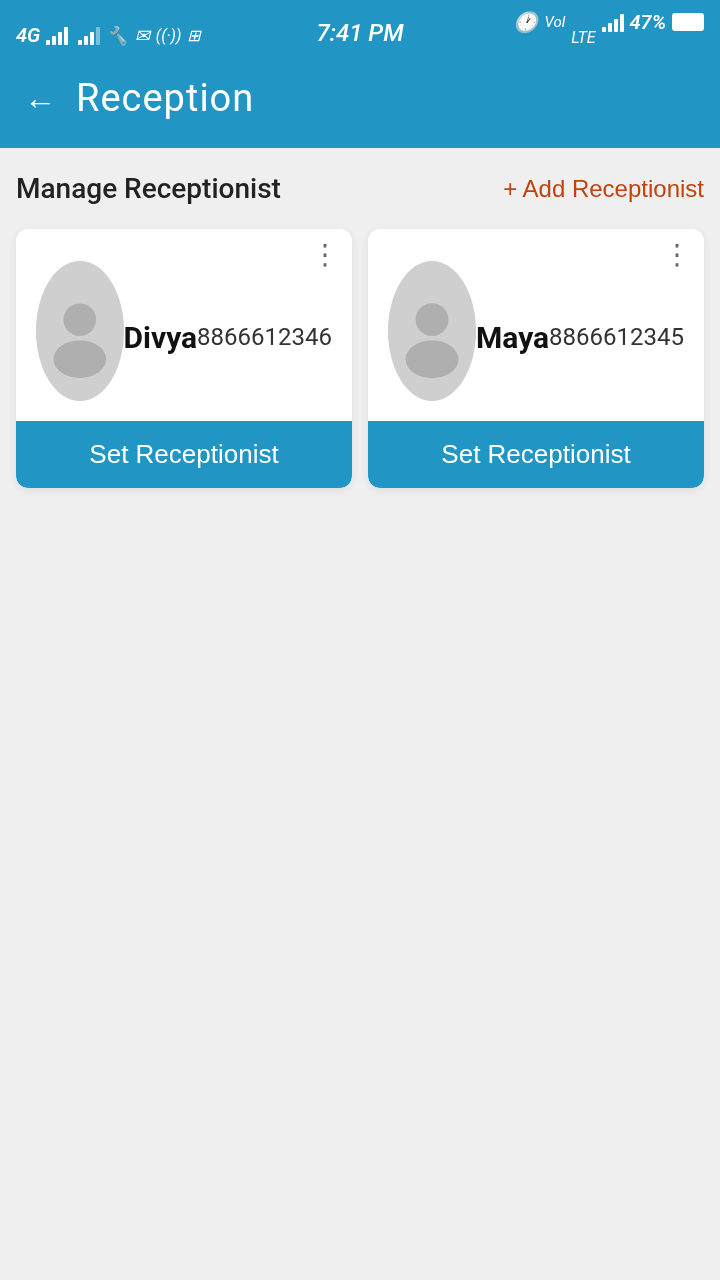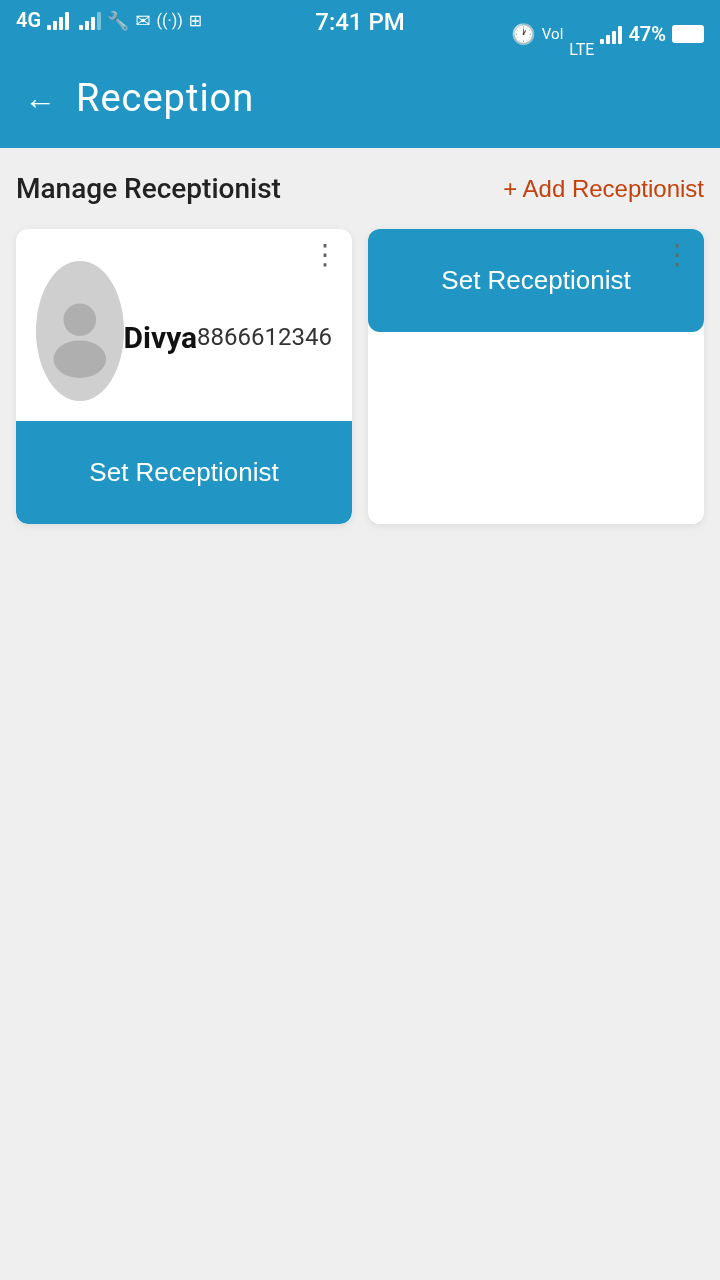--- a/index.html
+++ b/index.html
@@ -10,25 +10,26 @@
       font-family: 'Roboto', Arial, sans-serif;
       background: #f0f0f0;
       overflow-x: hidden;
     }
 
     
     .status-bar {
       background: #2196C4;
       height: 48px;
       display: flex;
-      align-items: flex-start;
+      align-items: flex-end;
       justify-content: space-between;
-      padding: 8px 16px;
+      padding: 1px 16px;
       color: white;
       font-size: 22px;
+      font-style: italic;
     }
     .status-left {
       display: flex;
       align-items: center;
       gap: 6px;
     }
     .status-center {
       position: absolute;
       left: 50%;
       transform: translateX(-50%);
@@ -163,21 +164,21 @@
       font-size: 24px;
       color: #333;
       margin-bottom: 9px;
       text-align: center;
     }
     .set-receptionist-btn {
       width: 100%;
       background: #2196C4;
       color: white;
       border: none;
-      padding: 36px 0;
+      padding: 18px 0;
       font-size: 26px;
       font-weight: 500;
       cursor: pointer;
       text-align: center;
       border-radius: 0 0 12px 12px;
     }
   </style>
 </head>
 <body>
 
@@ -243,17 +244,28 @@
           </svg>
         </div>
         <span class="card-name">Divya</span>
         <span class="card-phone">8866612346</span>
       </div>
       <button class="set-receptionist-btn">Set Receptionist</button>
     </div>
 
     <div class="card">
       <span class="card-menu">⋮</span>
+      <div class="card-body">
+        <div class="avatar-circle">
+          <svg class="avatar-svg" viewBox="0 0 140 140" xmlns="http://www.w3.org/2000/svg">
+            <circle cx="70" cy="70" r="70" fill="#d0cfcf"></circle>
+            <circle cx="70" cy="52" r="26" fill="#b0afaf"></circle>
+            <ellipse cx="70" cy="115" rx="42" ry="30" fill="#b0afaf"></ellipse>
+          </svg>
+        </div>
+        <span class="card-name">Maya</span>
+        <span class="card-phone">8866612345</span>
+      </div>
       <button class="set-receptionist-btn">Set Receptionist</button>
     </div>
 
   </div>
 </div>
 
 </body></html>

